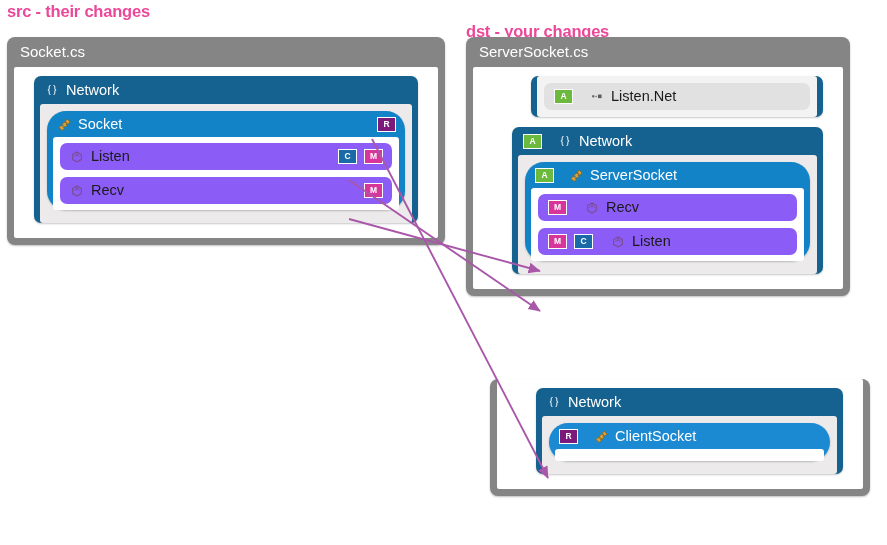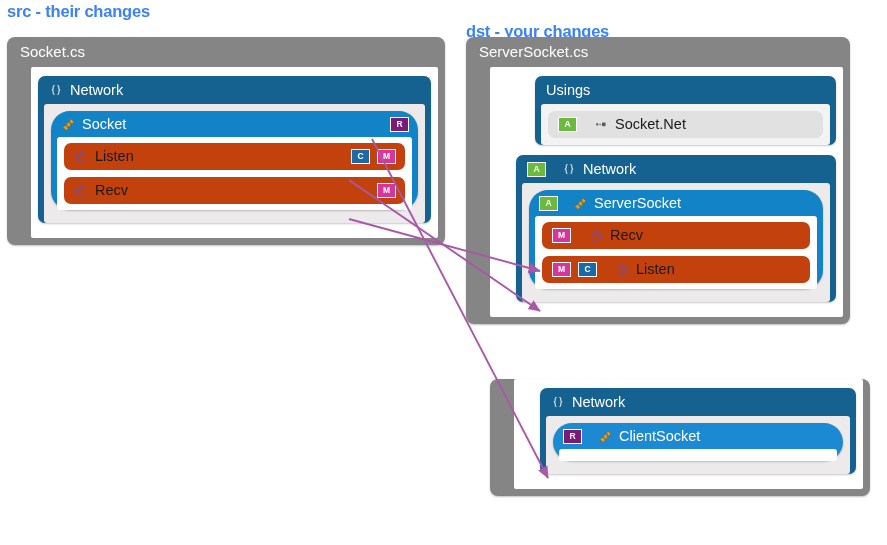--- a/index.html
+++ b/index.html
@@ -9,21 +9,21 @@
     font-family: "Liberation Sans", sans-serif;
     overflow: hidden;
   }
   #root { position: relative; width: 887px; height: 545px; }
 
   
   .col-title {
     position: absolute;
     font-size: 16.5px;
     font-weight: bold;
-    color: #3b82f6;
+    color: #ec4899;
     letter-spacing: -0.2px;
     white-space: nowrap;
   }
   #title-src { left: 7px;  top: 2px; }
   #title-dst { left: 466px; top: 2px; margin-top: 20px; }
 
   
   .file-card {
     position: absolute;
     background: #858585;
@@ -33,23 +33,23 @@
   }
   .file-name {
     color: #ffffff;
     font-size: 15px;
     padding: 6px 0 6px 13px;
     line-height: 18px;
     white-space: nowrap;
   }
   .file-body {
     background: #ffffff;
-    margin: 0 7px 7px 24px;
+    margin: 0 7px 7px 7px;
     border-radius: 2px;
-    padding: 9px 7px;
+    padding: 9px 20px;
   }
 
   
   .ns-block {
     background: #15618f;
     border-radius: 7px;
     box-shadow: 0 1px 2px rgba(0,0,0,.22);
     margin-bottom: 9px;
   }
   .ns-block:last-child { margin-bottom: 0; }
@@ -94,21 +94,21 @@
     border-radius: 3px;
     padding: 6px 7px;
     min-height: 8px;
   }
 
   
   .member {
     display: flex;
     align-items: center;
     gap: 7px;
-    background: #c2410c;
+    background: #8b5cf6;
     border-radius: 7px;
     padding: 4px 9px 4px 10px;
     margin-bottom: 7px;
     color: #1a1a1a;
     font-size: 14.5px;
     line-height: 19px;
     white-space: nowrap;
   }
   .member:last-child { margin-bottom: 0; }
   .member .spacer { flex: 1 1 auto; }
@@ -215,35 +215,32 @@
       </div>
 
     </div>
   </div>
 
   <div class="file-card" style="left:466px; top:37px; width:384px;">
     <div class="file-name">ServerSocket.cs</div>
     <div class="file-body">
 
       <div class="ns-block" style="margin:0 0 10px 38px;">
-        <div class="ns-head">
-          <span>Usings</span>
-        </div>
         <div class="ns-body plain">
           <div class="member" style="background:#e2e1e1;">
             <span class="badge b-A">A</span>
             <span style="width:4px;"></span>
             <span class="icon use-icon">
               <svg viewBox="0 0 16 16" width="13" height="13" aria-hidden="true">
                 <rect x="1.5" y="6.5" width="2.6" height="2.6" fill="#5c5c5c"></rect>
                 <rect x="5.6" y="7.2" width="1.5" height="1.5" fill="#5c5c5c"></rect>
                 <rect x="8.6" y="5.6" width="4.4" height="4.4" fill="#5c5c5c"></rect>
               </svg>
             </span>
-            <span>Socket.Net</span>
+            <span>Listen.Net</span>
             <span class="spacer"></span>
           </div>
         </div>
       </div>
 
       <div class="ns-block" style="margin:0 0 0 19px;">
         <div class="ns-head">
           <span class="badge b-A">A</span>
           <span style="width:2px;"></span>
           <span class="icon ns-icon">

